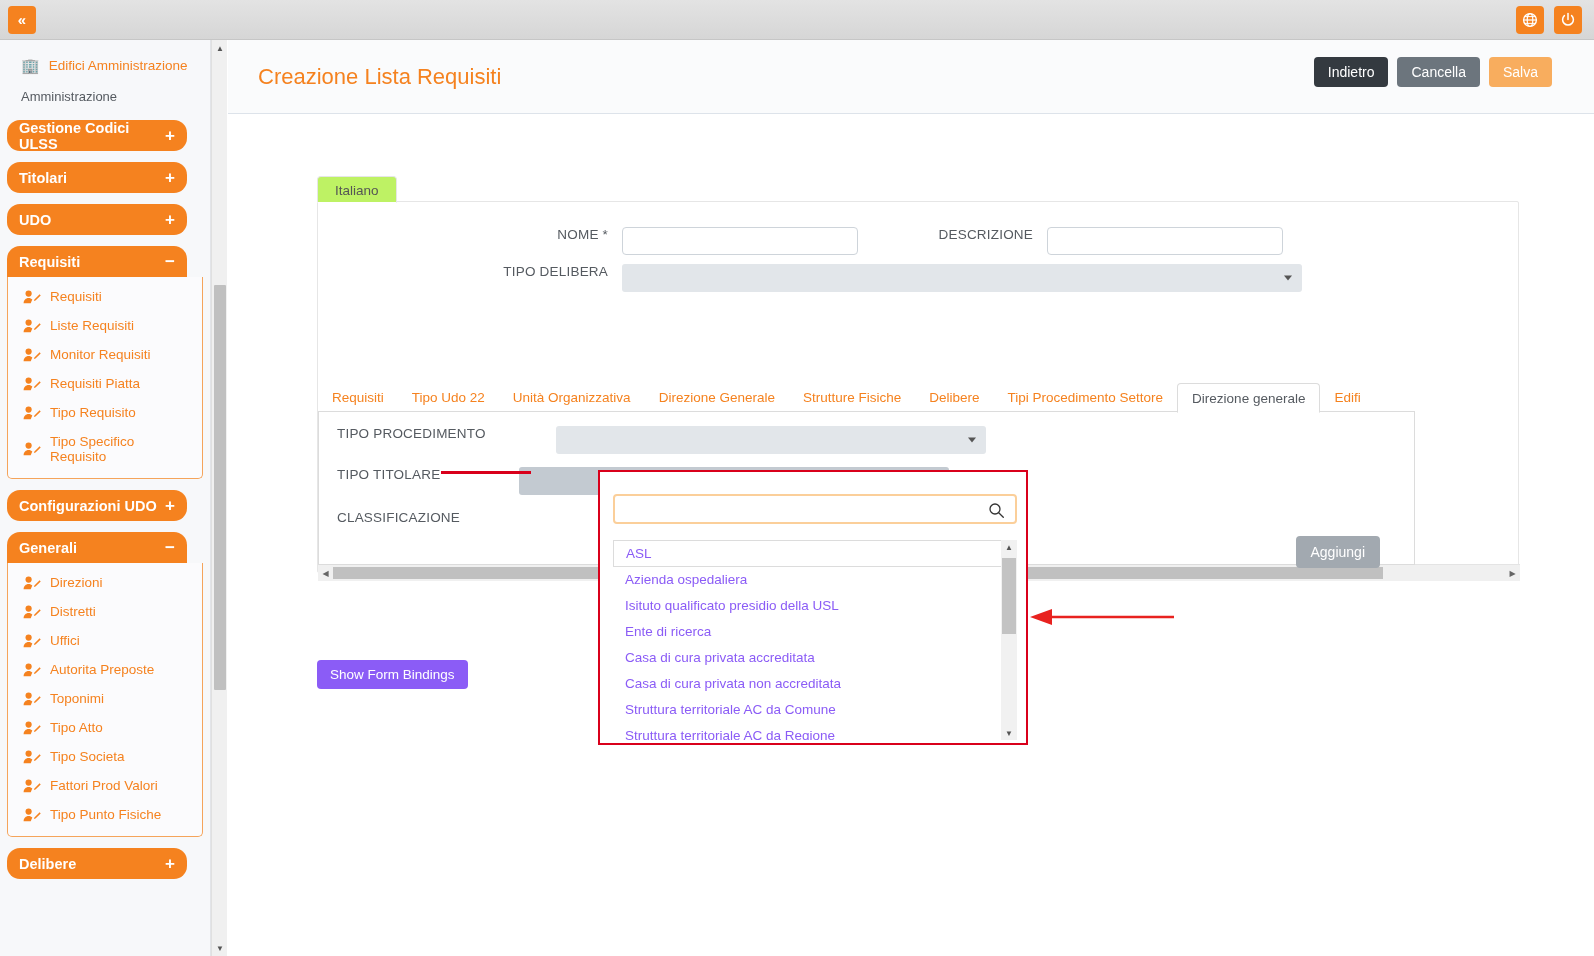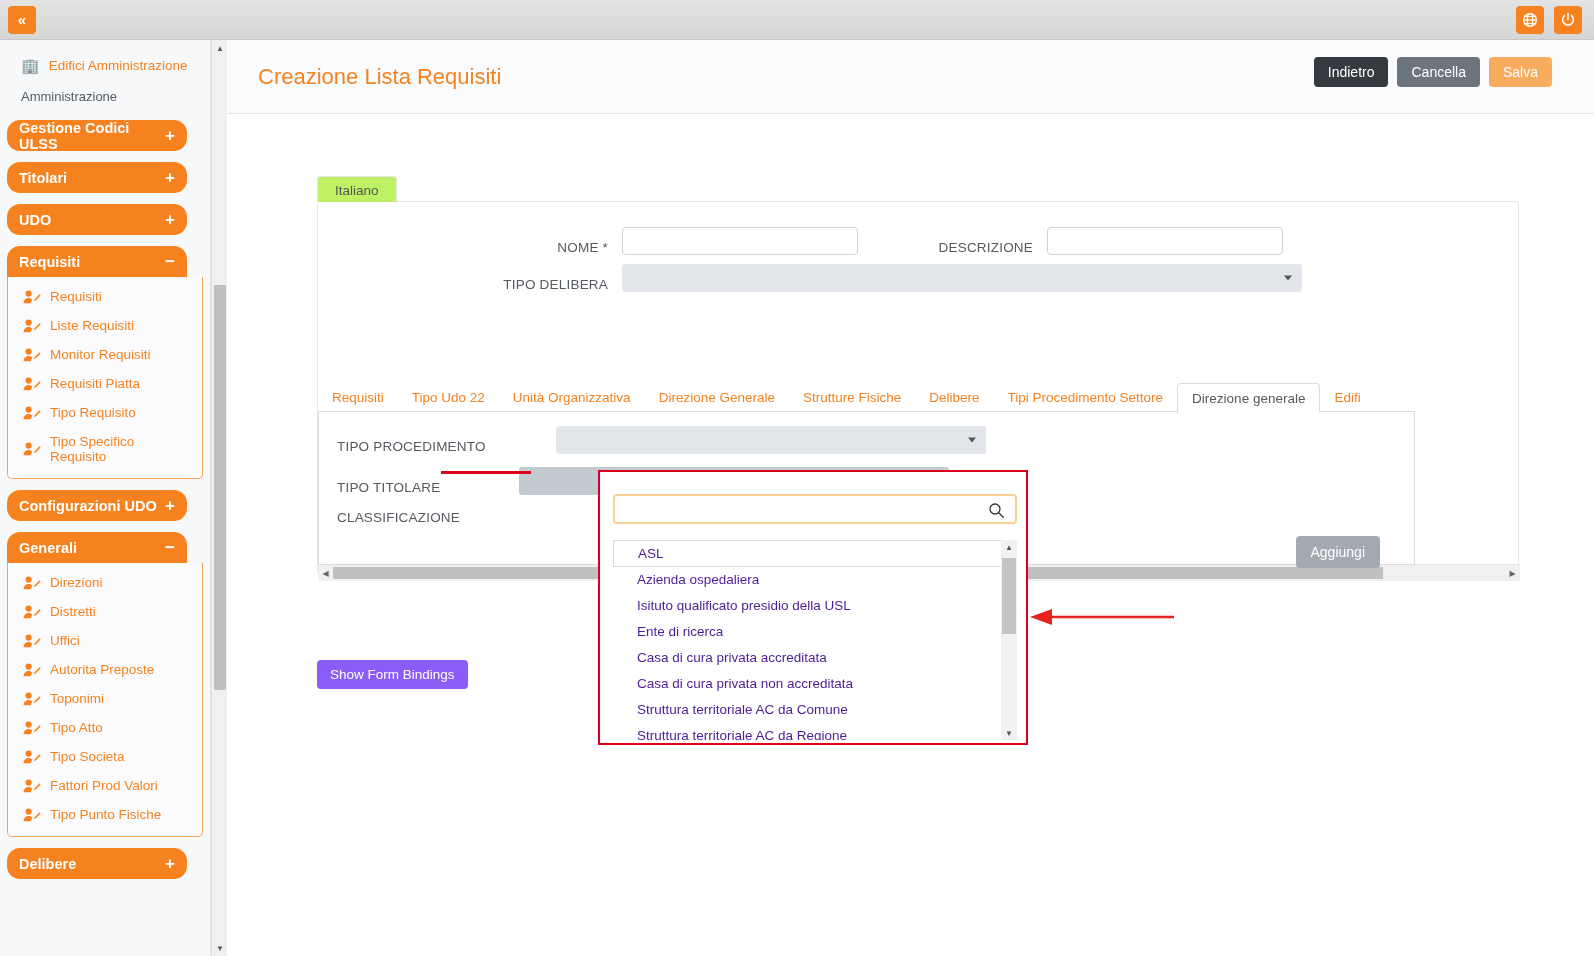--- a/index.html
+++ b/index.html
@@ -116,21 +116,21 @@
   .card {
     position: absolute; left: 89px; top: 161px; width: 1202px; height: 372px;
     background: #ffffff; border: 1px solid #e6e6e6; border-radius: 2px;
   }
   .lang-tab {
     position: absolute; left: -1px; top: -26px; height: 27px; padding: 0 17px;
     background: #bef264; border: 1px solid #e6e6e6; border-bottom: 1px solid #ffffff;
     border-top-left-radius: 4px; border-top-right-radius: 4px;
     font-size: 13.5px; color: #555; line-height: 27px; cursor: pointer;
   }
-  .frow { position: absolute; display: flex; align-items: flex-end; }
+  .frow { position: absolute; display: flex; align-items: flex-start; }
   .flabel {
     font-size: 13.5px; color: #555a60; text-align: right; letter-spacing: .2px;
   }
   .finput {
     height: 28px; border: 1px solid #ced4da; border-radius: 4px; background: #fff;
   }
   .fselect {
     height: 28px; background: #e2e6ea; border: none; border-radius: 3px;
     position: relative;
   }
@@ -200,22 +200,22 @@
     position: absolute; left: 8px; top: 0; width: 355px; height: 26px;
     border: none; outline: none; font-size: 13.5px;
     font-family: "Liberation Sans", sans-serif; background: transparent;
   }
   .dd-search .mag { position: absolute; right: 10px; top: 6px; }
   .dd-list {
     position: absolute; left: 13px; top: 68px; width: 404px; height: 200px;
     overflow: hidden; background: #fff;
   }
   .dd-item {
-    height: 26px; line-height: 26px; padding-left: 24px;
-    font-size: 13.5px; color: #4c1d95; cursor: pointer; white-space: nowrap;
+    height: 26px; line-height: 26px; padding-left: 12px;
+    font-size: 13.5px; color: #8b5cf6; cursor: pointer; white-space: nowrap;
   }
   .dd-item.first {
     border: 1px solid #dcdcdc; background: #fff; height: 27px; line-height: 25px;
   }
   .dd-sb {
     position: absolute; right: 0; top: 0; width: 16px; height: 200px;
     background: #f1f1f1;
   }
   .dd-sb .aa {
     position: absolute; left: 0; width: 16px; height: 14px;

